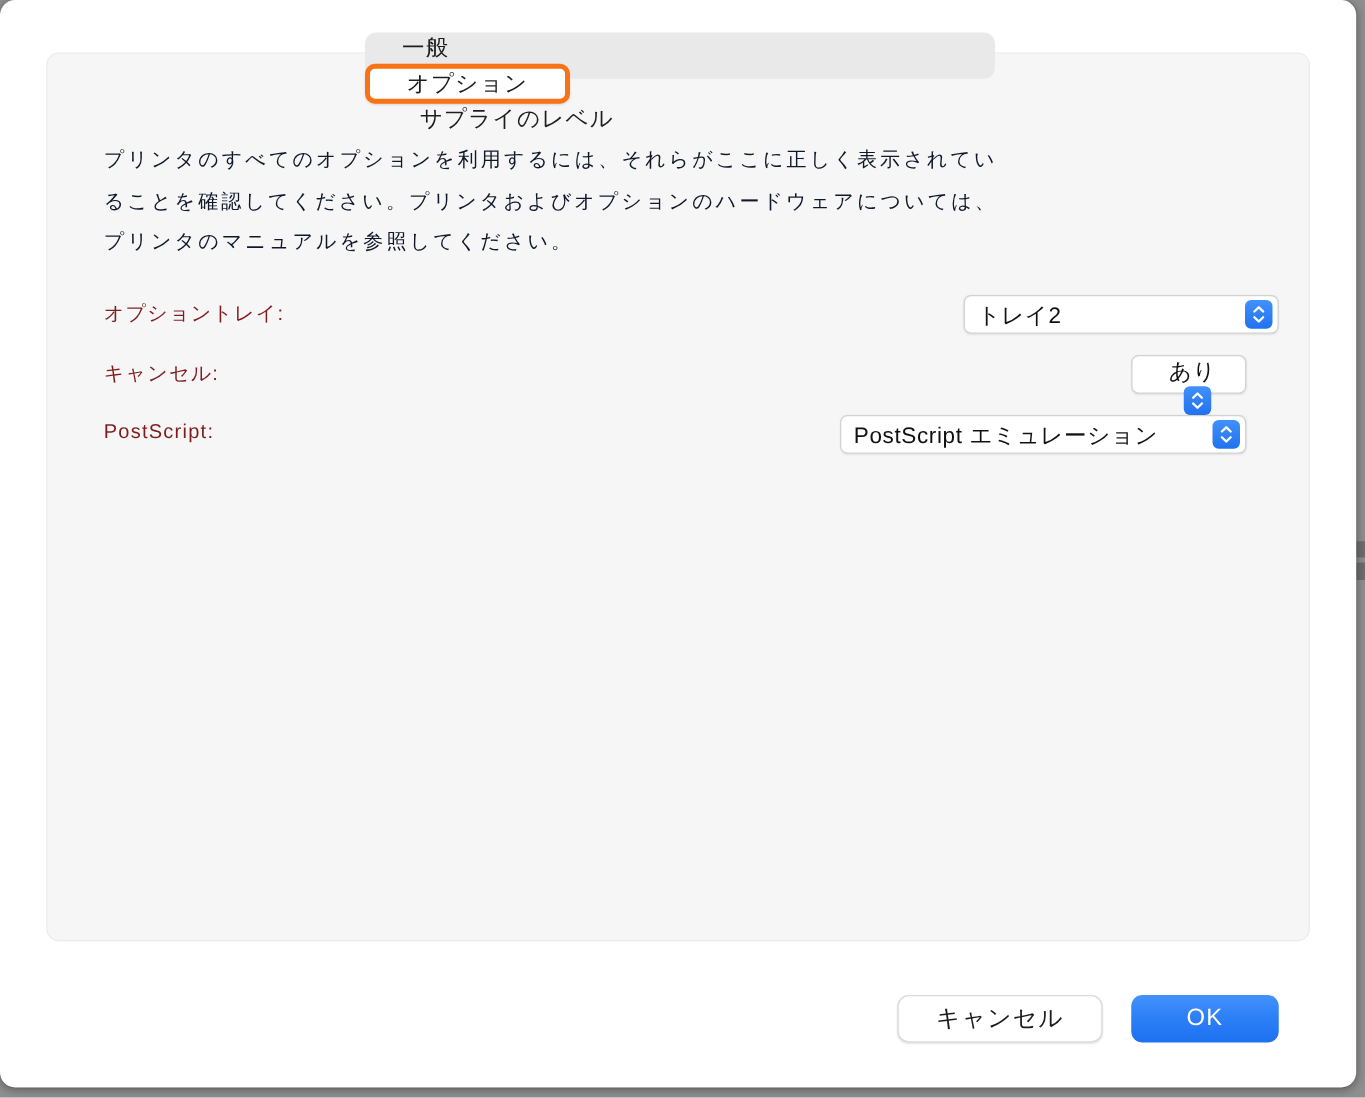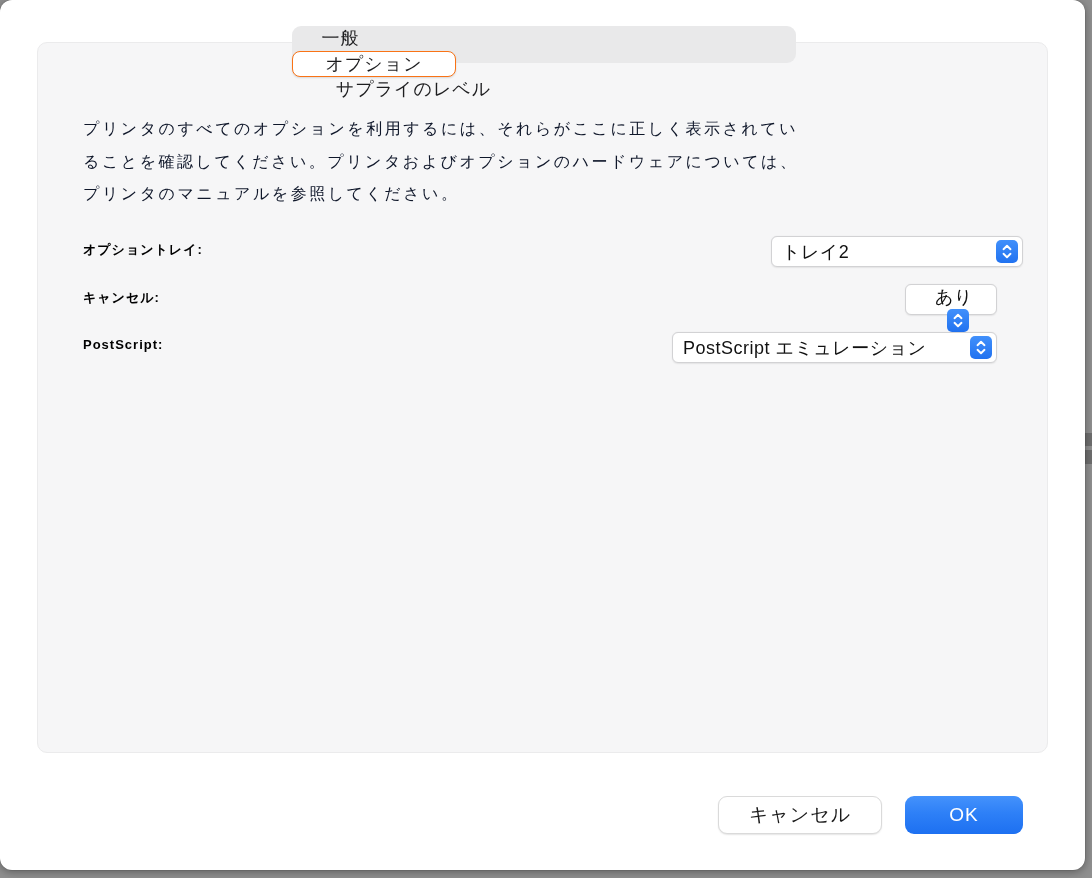--- a/index.html
+++ b/index.html
@@ -42,44 +42,43 @@
   }
   .tab {
     display:flex; align-items:center; justify-content:center;
     font-size:18px; color:#1d1d1f; letter-spacing:1px;
     cursor:default; user-select:none;
   }
   .tab-general { width:97px; }
   .tab-options {
     width:164px;
     background:#ffffff;
-    border:1px solid #f97316;
+    border:4px solid #f97316;
     border-radius:8px;
     box-shadow:0 1px 2px rgba(0,0,0,0.12);
     box-sizing:border-box;
     margin:0.5px 0;
   }
   .tab-supply { width:243px; }
 
   .description {
     position:absolute; left:83px; top:113px;
     width:945px;
     font-size:16px; line-height:32.5px;
     letter-spacing:2.5px;
     color:#0f172a;
     white-space:pre-line;
     z-index:2;
   }
 
   .field-label {
     position:absolute; left:83px;
-    font-size:13px; letter-spacing:1px;
-    color:#000000;
+    font-size:16px; letter-spacing:1px;
+    color:#7f1d1d;
     z-index:2;
-    font-weight:bold;
   }
   .label-1 { top:241px; }
   .label-2 { top:289px; }
   .label-3 { top:337px; }
 
   .select {
     position:absolute;
     height:31px;
     background:#ffffff;
     border:1px solid #d2d2d4;

